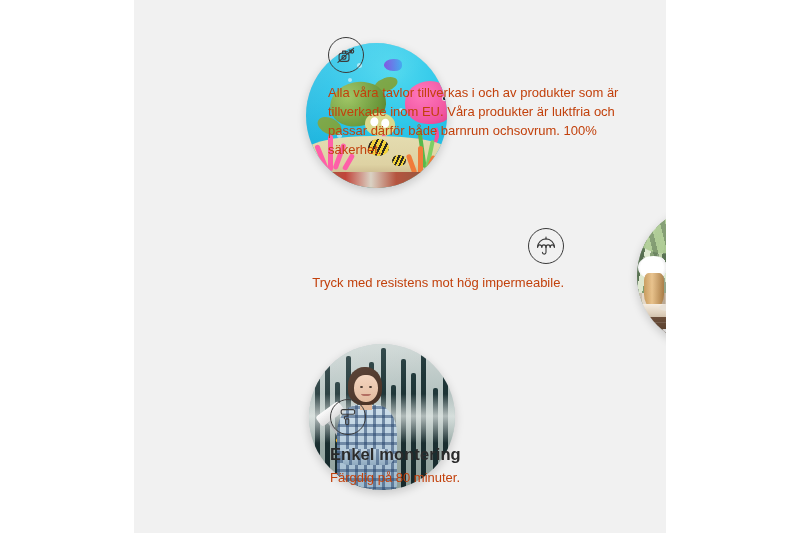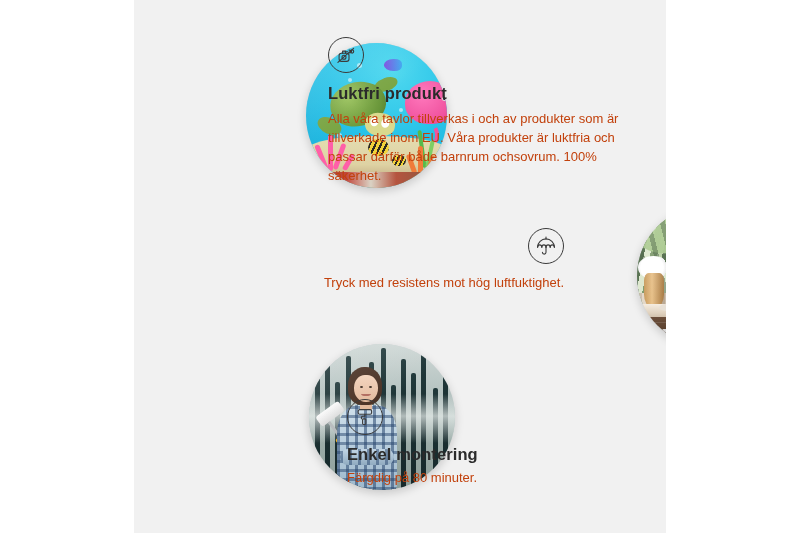--- a/index.html
+++ b/index.html
@@ -289,21 +289,21 @@
   #feature-odourless h3 { margin-bottom: 5px; }
   #feature-odourless p  { width: 292px; }
 
   
   #feature-waterproof { left: 60px; top: 228px; width: 370px; text-align: right; }
   #feature-waterproof .icon-wrap { display:flex; justify-content:flex-end; }
   #feature-waterproof .icon-circle { margin-bottom: 9px; }
   #feature-waterproof h3 { margin-bottom: 3px; }
 
   
-  #feature-easy { left: 213px; top: 399px; width: 300px; }
+  #feature-easy { left: 196px; top: 399px; width: 300px; }
   #feature-easy .icon-circle { margin-bottom: 9px; }
   #feature-easy h3 { margin-bottom: 3px; }
 </style>
 </head>
 <body>
 
 <div id="stage">
   <div id="panel">
 
     <div class="photo" id="photo-sea">
@@ -405,39 +405,38 @@
             <path d="M7.4 10.2h5.3c1.3 0 2.3 1 2.3 2.3v3.6c0 1.3-1 2.3-2.3 2.3H7.4c-1.3 0-2.3-1-2.3-2.3v-3.6c0-1.3 1-2.3 2.3-2.3z"></path>
             <path d="M8.6 10.2V8.1h2.9v2.1"></path>
             <path d="M11.5 8.8h2.2"></path>
             <path d="M15.1 7.1c1.3 0 2.4 0.6 2.4 1.4s-1.1 1.4-2.4 1.4"></path>
             <circle cx="18.1" cy="8.5" r="1.6"></circle>
             <circle cx="10" cy="14.3" r="2"></circle>
             <line x1="3.9" y1="19.4" x2="19.6" y2="5.3"></line>
           </svg>
         </div>
       </div>
-      <h3>Luktfri produkt</h3>
       <p>Alla våra tavlor tillverkas i och av produkter som är tillverkade inom EU. Våra produkter är luktfria och passar därför både barnrum ochsovrum. 100% säkerhet.</p>
     </div>
 
     <div class="feature" id="feature-waterproof">
       <div class="icon-wrap">
         <div class="icon-circle">
           <svg width="24" height="24" viewBox="0 0 24 24" fill="none" stroke="#3b3b3b" stroke-width="1.1" stroke-linecap="round" stroke-linejoin="round">
             <path d="M3.6 13.2c0-4.6 3.8-8.3 8.4-8.3s8.4 3.7 8.4 8.3"></path>
             <path d="M3.6 13.2c0-1.3 1-2.3 2.1-2.3s2.1 1 2.1 2.3"></path>
             <path d="M7.8 13.2c0-1.3 1-2.3 2.1-2.3s2.1 1 2.1 2.3"></path>
             <path d="M12 13.2c0-1.3 1-2.3 2.1-2.3s2.1 1 2.1 2.3"></path>
             <path d="M16.2 13.2c0-1.3 1-2.3 2.1-2.3s2.1 1 2.1 2.3"></path>
             <line x1="12" y1="4.9" x2="12" y2="3.1"></line>
             <path d="M12 13.2v5.1c0 1-.8 1.8-1.8 1.8s-1.8-.8-1.8-1.8"></path>
           </svg>
         </div>
       </div>
-      <p>Tryck med resistens mot hög luftfuktighet.</p>
+      <p>Tryck med resistens mot hög impermeabile.</p>
     </div>
 
     <div class="feature" id="feature-easy">
       <div class="icon-wrap">
         <div class="icon-circle">
           <svg width="24" height="24" viewBox="0 0 24 24" fill="none" stroke="#3b3b3b" stroke-width="1.1" stroke-linecap="round" stroke-linejoin="round">
             <rect x="5.2" y="4.6" width="13.4" height="4.6" rx="1.5"></rect>
             <path d="M11.9 9.2v2.1H9.6c-.7 0-1.2.5-1.2 1.2v1.2"></path>
             <rect x="9.6" y="13.9" width="3.2" height="5.6" rx="0.9"></rect>
           </svg>

